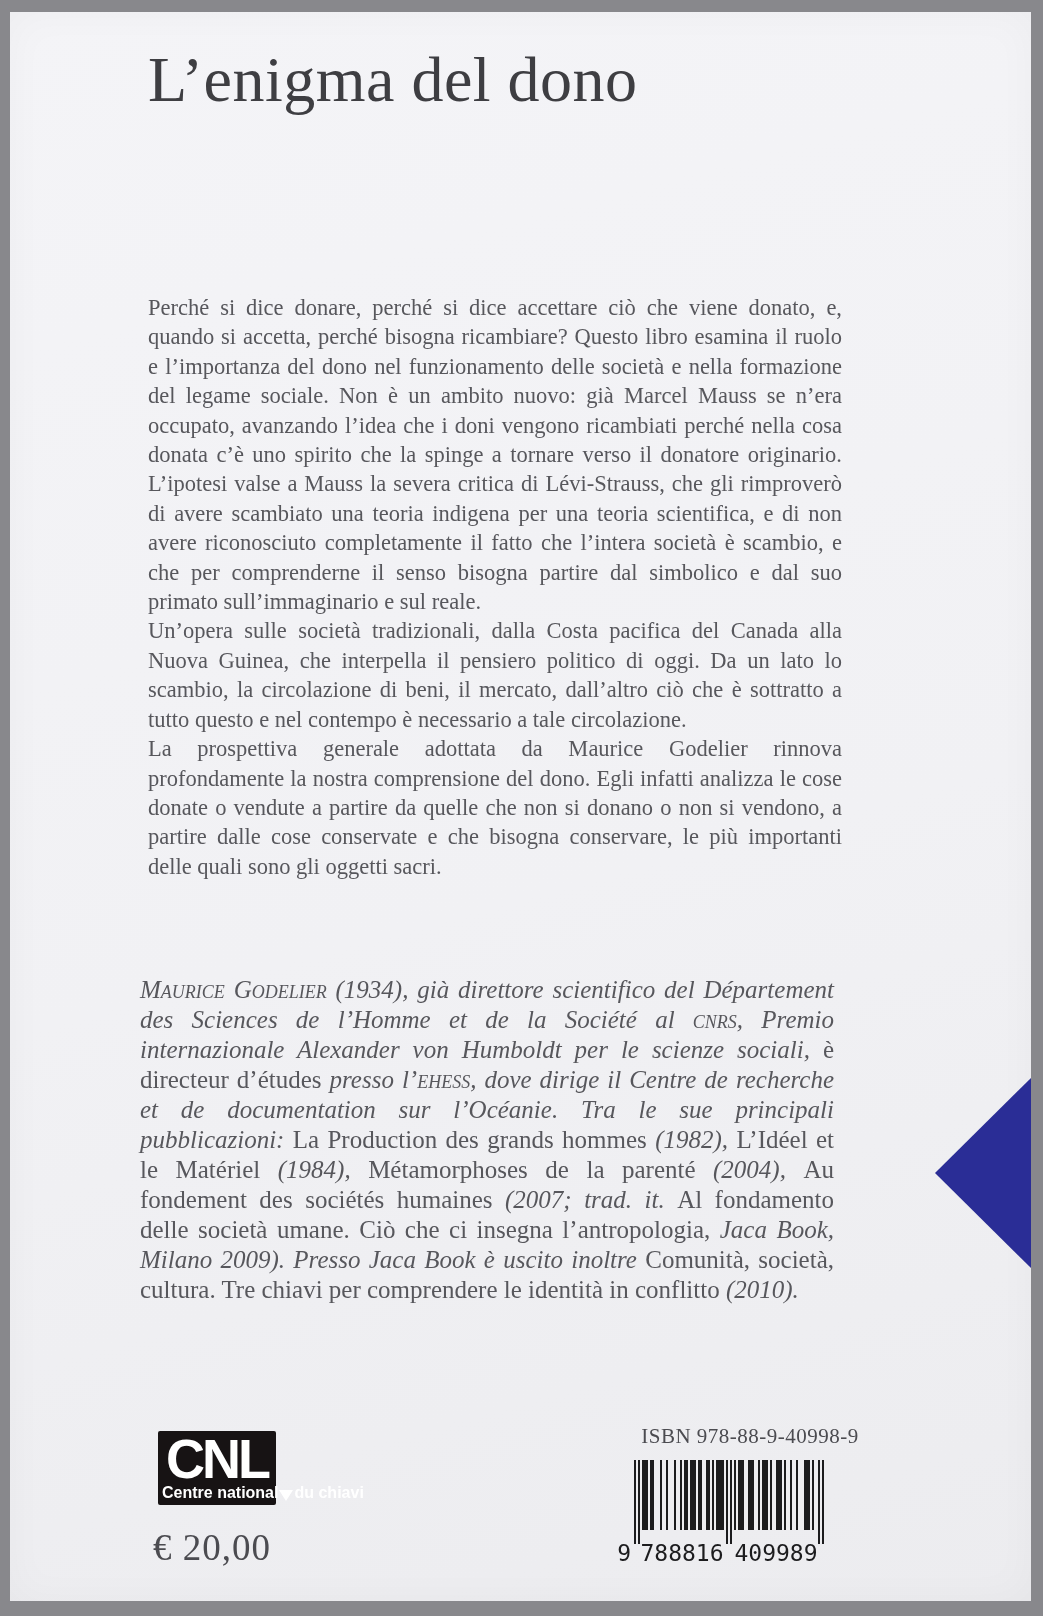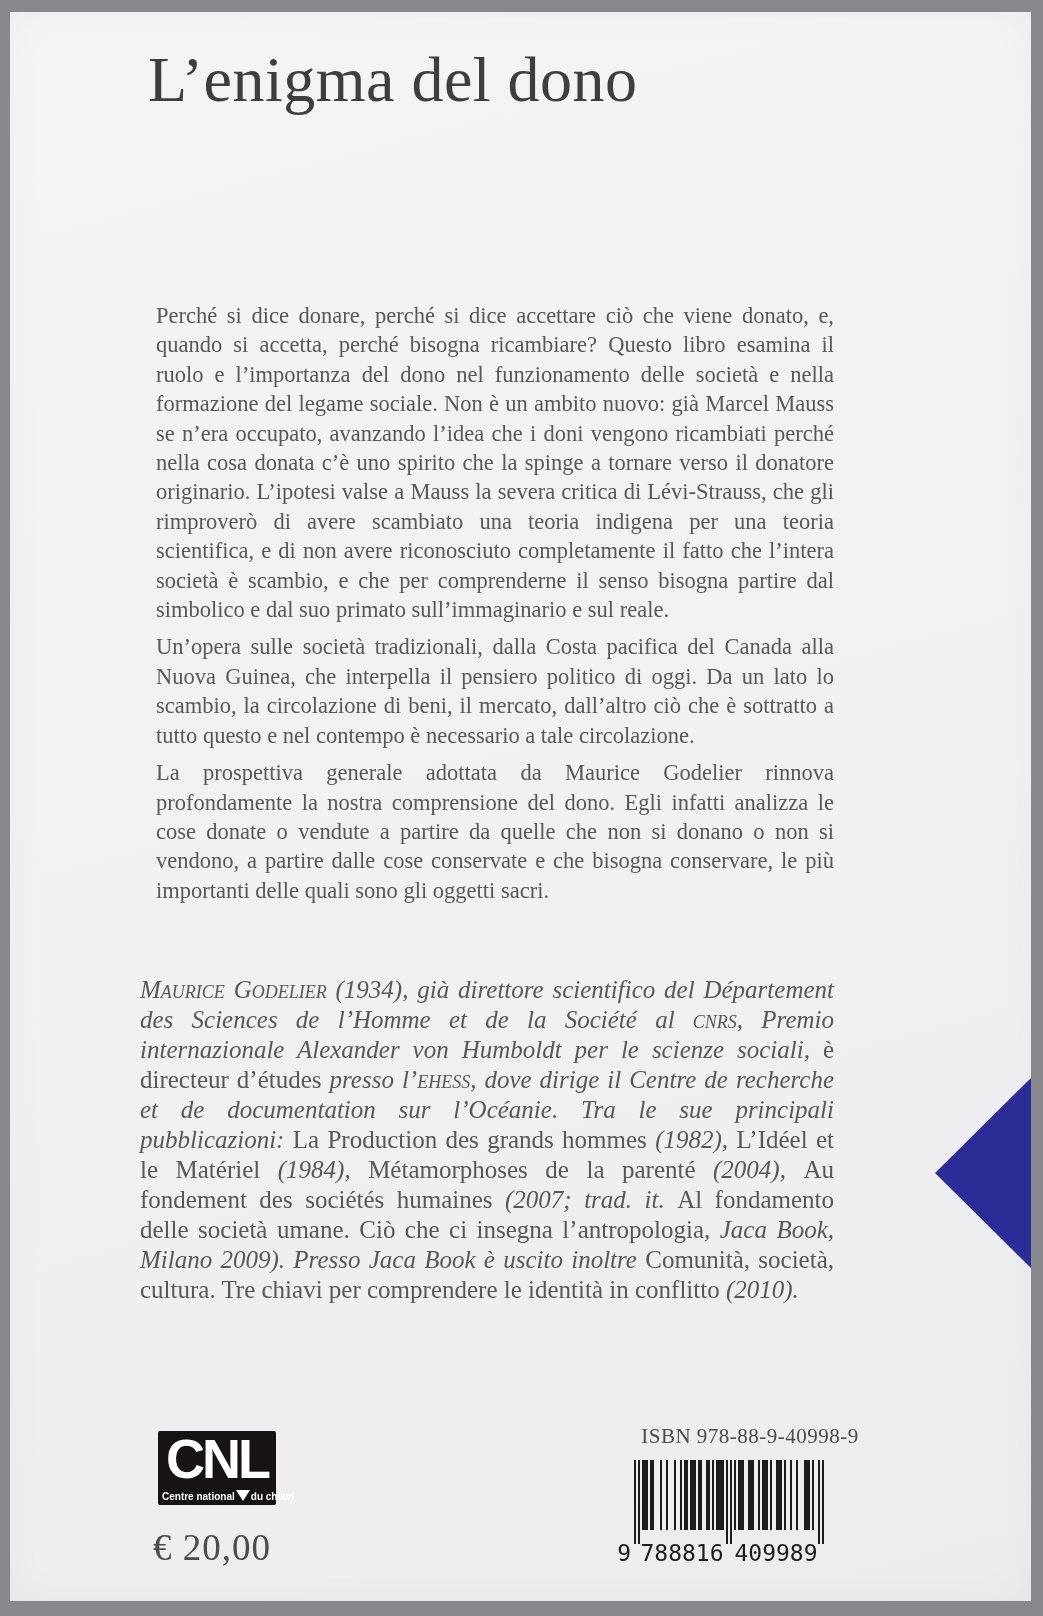--- a/index.html
+++ b/index.html
@@ -19,21 +19,21 @@
     position:absolute;left:138px;top:32px;
     font-size:64px;line-height:1.12;
     color:#3e3e42;letter-spacing:0.5px;
     white-space:nowrap;
   }
   .description{
     position:absolute;left:138px;top:281px;width:694px;
     font-size:22.5px;line-height:29.4px;
     color:#57575c;text-align:justify;
   }
-  .description p{margin:8px;}
+  .description p{margin:0;}
   .bio{
     position:absolute;left:130px;top:963px;width:694px;
     font-size:25px;line-height:30px;
     color:#57575c;text-align:justify;
   }
   .seg-italic{font-style:italic;}
   .seg-roman{font-style:normal;}
   .seg-italic-smallcaps{font-style:italic;font-variant:small-caps;}
   .triangle{
     position:absolute;right:0;top:1066px;width:96px;height:190px;
@@ -46,21 +46,21 @@
     font-family:"Liberation Sans", sans-serif;color:#fff;
   }
   .cnl-letters{
     position:absolute;left:0;right:0;top:-3px;text-align:center;
     font-weight:bold;font-size:54px;letter-spacing:-3px;
     transform:scaleY(1.02);
   }
   .cnl-caption{
     position:absolute;left:0;right:0;bottom:3px;
     display:flex;align-items:flex-end;justify-content:space-between;
-    padding:0 4px;font-size:10px;font-weight:bold;white-space:nowrap;
+    padding:0 4px;font-size:16px;font-weight:bold;white-space:nowrap;
   }
   .cnl-tri{
     width:0;height:0;margin:0 1px;
     border-left:7px solid transparent;border-right:7px solid transparent;
     border-top:11px solid #fff;
     position:relative;top:-1px;
   }
   .price{
     position:absolute;left:143px;top:1514px;
     font-size:37px;color:#4b4b50;letter-spacing:1px;

